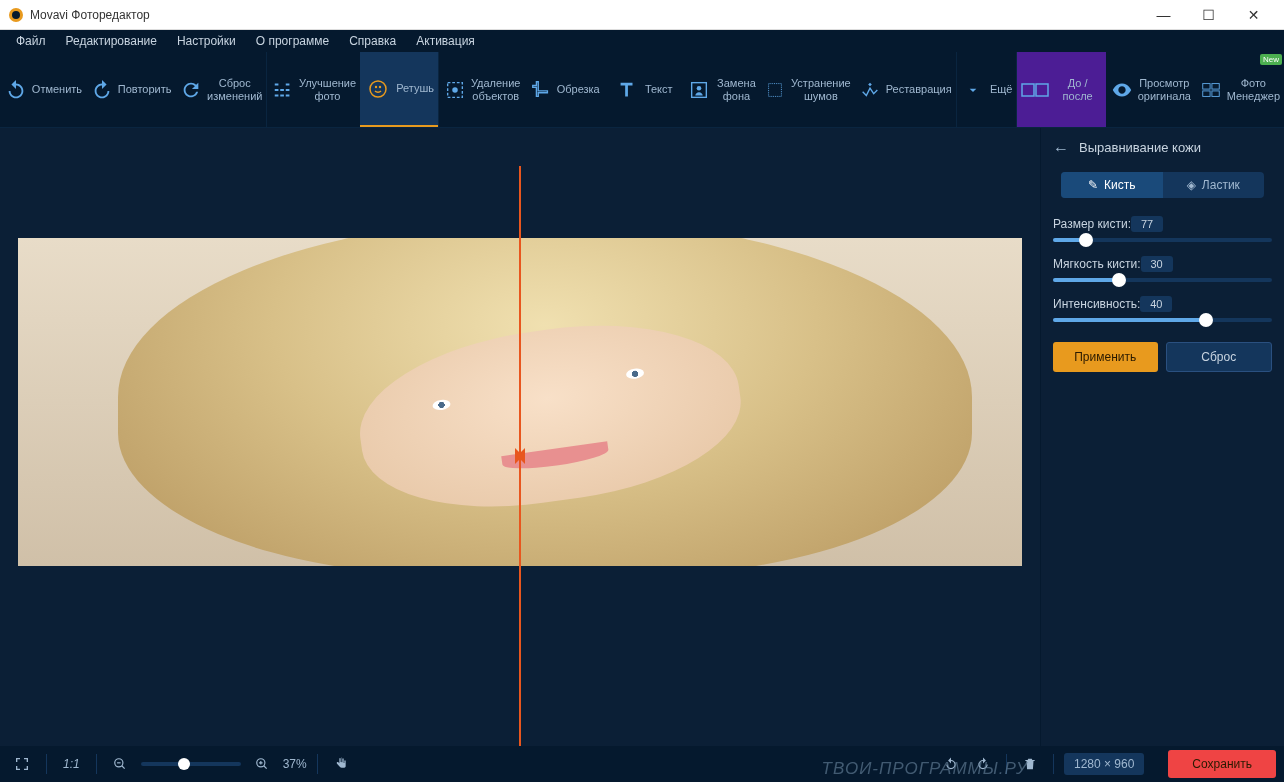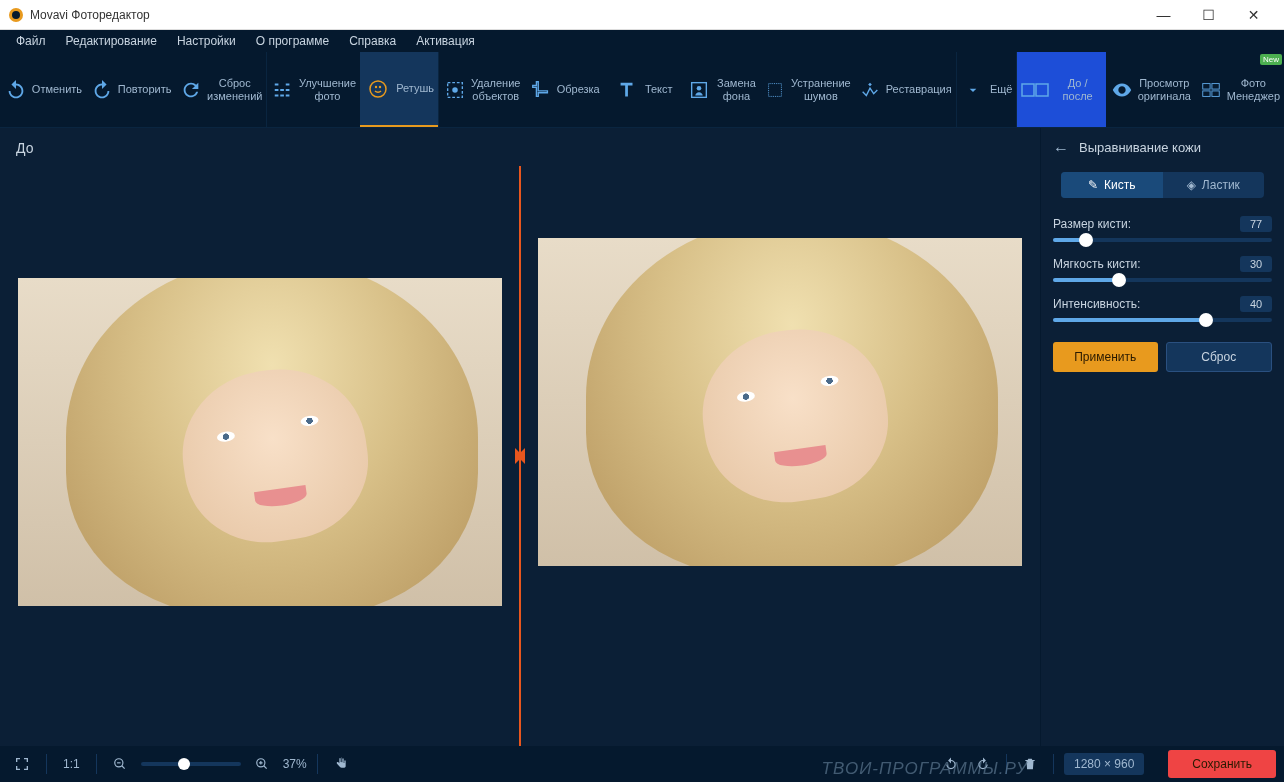--- a/index.html
+++ b/index.html
@@ -10,21 +10,21 @@
 .titlebar-text { font-size: 12px; color: #333; flex: 1; }
 .titlebar-controls { display: flex; gap: 0; }
 .titlebar-btn { width: 45px; height: 29px; display: flex; align-items: center; justify-content: center; color: #333; font-size: 14px; cursor: pointer; }
 
 .menubar { height: 22px; background: #05192e; display: flex; align-items: center; padding: 0 6px; }
 .menu-item { color: #c8d4e0; font-size: 12px; padding: 3px 10px; cursor: pointer; }
 
 .toolbar { height: 76px; background: #05192e; display: flex; align-items: stretch; border-bottom: 1px solid #0a2540; }
 .tool-btn { min-width: 78px; display: flex; flex-direction: row; align-items: center; justify-content: center; padding: 6px 4px; color: #a0b8d0; font-size: 11px; cursor: pointer; gap: 4px; position: relative; }
 .tool-btn.active-orange { background: #14365c; border-bottom: 2px solid #e89a1e; }
-.tool-btn.highlight { background: #1d4ed8; }
+.tool-btn.highlight { background: #4c1d95; }
 .tool-icon { width: 28px; height: 28px; display: flex; align-items: center; justify-content: center; color: #5fa8e8; }
 .tool-label { text-align: center; line-height: 1.1; white-space: pre-line; }
 .tool-sep { width: 1px; background: #0a2540; }
 .new-badge { position: absolute; top: 2px; right: 2px; background: #4caf50; color: #fff; font-size: 8px; padding: 1px 3px; border-radius: 2px; }
 
 .workspace { display: flex; height: calc(100% - 30px - 22px - 76px - 36px); }
 .canvas-area { flex: 1; background: #0b1f36; position: relative; display: flex; }
 .canvas-half { flex: 1; display: flex; flex-direction: column; position: relative; }
 .canvas-label { color: #c8d4e0; font-size: 14px; padding: 12px 16px; }
 .canvas-label.right { text-align: right; }
@@ -36,33 +36,33 @@
 .divider-handle .tri-r { position: absolute; right: -6px; top: 12px; border: 8px solid transparent; border-left-color: #e8561e; }
 
 .side-panel { width: 244px; background: #0b1f36; border-left: 1px solid #05192e; padding: 10px 12px; color: #c8d4e0; font-size: 12px; }
 .panel-header { display: flex; align-items: center; gap: 10px; margin-bottom: 16px; }
 .panel-back { font-size: 16px; color: #a0b8d0; cursor: pointer; }
 .panel-title { font-size: 13px; }
 .brush-toggle { display: flex; background: #14365c; border-radius: 4px; overflow: hidden; margin: 0 8px 18px; }
 .brush-opt { flex: 1; text-align: center; padding: 6px; font-size: 12px; color: #a0b8d0; cursor: pointer; display: flex; align-items: center; justify-content: center; gap: 6px; }
 .brush-opt.active { background: #1a4a7a; color: #fff; }
 .slider-group { margin-bottom: 14px; }
-.slider-row { display: flex; align-items: center; justify-content: space-between; margin-bottom: 4px; }
+.slider-row { display: flex; align-items: center; margin-bottom: 4px; }
 .slider-label { font-size: 12px; }
 .slider-val { background: #14365c; padding: 2px 8px; border-radius: 3px; font-size: 11px; min-width: 32px; text-align: center; }
 .slider-track { height: 4px; background: #14365c; border-radius: 2px; position: relative; margin: 6px 0; }
 .slider-fill { height: 100%; background: #5fa8e8; border-radius: 2px; position: absolute; left: 0; }
 .slider-thumb { position: absolute; top: -5px; width: 14px; height: 14px; background: #fff; border-radius: 50%; transform: translateX(-7px); }
 .panel-buttons { display: flex; gap: 8px; margin-top: 20px; }
 .btn-apply { flex: 1; background: #e89a1e; color: #2a1a00; border: none; padding: 7px; font-size: 12px; border-radius: 3px; cursor: pointer; font-weight: 500; }
 .btn-reset { flex: 1; background: #14365c; color: #c8d4e0; border: 1px solid #2a5080; padding: 7px; font-size: 12px; border-radius: 3px; cursor: pointer; }
 
 .statusbar { height: 36px; background: #05192e; display: flex; align-items: center; padding: 0 8px; gap: 6px; color: #a0b8d0; font-size: 12px; }
 .status-sep { width: 1px; height: 20px; background: #14365c; margin: 0 4px; }
-.status-item { display: flex; align-items: center; gap: 4px; padding: 4px 6px; cursor: pointer; }
+.status-item { display: flex; align-items: center; gap: 4px; padding: 4px 6px; cursor: pointer; font-style: italic; }
 .status-zoom { display: flex; align-items: center; gap: 8px; }
 .zoom-track { width: 100px; height: 4px; background: #14365c; border-radius: 2px; position: relative; }
 .zoom-thumb { position: absolute; top: -4px; left: 37%; width: 12px; height: 12px; background: #fff; border-radius: 50%; }
 .status-spacer { flex: 1; }
 .status-dims { background: #14365c; padding: 4px 10px; border-radius: 3px; }
 .btn-save { background: #ef4444; color: #2a1a00; border: none; padding: 7px 24px; font-size: 12px; border-radius: 3px; cursor: pointer; font-weight: 500; }
 .watermark { position: absolute; bottom: 3px; right: 256px; color: #6a869f; font-size: 17px; letter-spacing: 1px; font-style: italic; pointer-events: none; opacity: .6; }
 
 
 .portrait { position: absolute; inset: 0; background: linear-gradient(180deg,#e8dcc8 0%,#d0c0a8 100%); }
@@ -242,44 +242,31 @@
         </svg>
       </span>
     <span class="tool-label">Фото
 Менеджер</span>
   </div>
 </div>
 
 <div class="workspace">
   <div class="canvas-area">
     <div class="canvas-half">
-      <div class="canvas-label">До</div>
       <div class="canvas-image">
         <div class="portrait">
             <div class="hair"></div>
             <div class="face">
               <div class="eye l"></div>
               <div class="eye r"></div>
               <div class="lips"></div>
             </div>
           </div>
       </div>
     </div>
-    <div class="canvas-half">
-      <div class="canvas-image">
-        <div class="portrait">
-            <div class="hair"></div>
-            <div class="face">
-              <div class="eye l"></div>
-              <div class="eye r"></div>
-              <div class="lips"></div>
-            </div>
-          </div>
-      </div>
-    </div>
     <div class="divider">
       <div class="divider-handle">
           <div class="tri-l"></div>
           <div class="tri-r"></div>
         </div>
     </div>
   </div>
 
   <div class="side-panel">
     <div class="panel-header">

